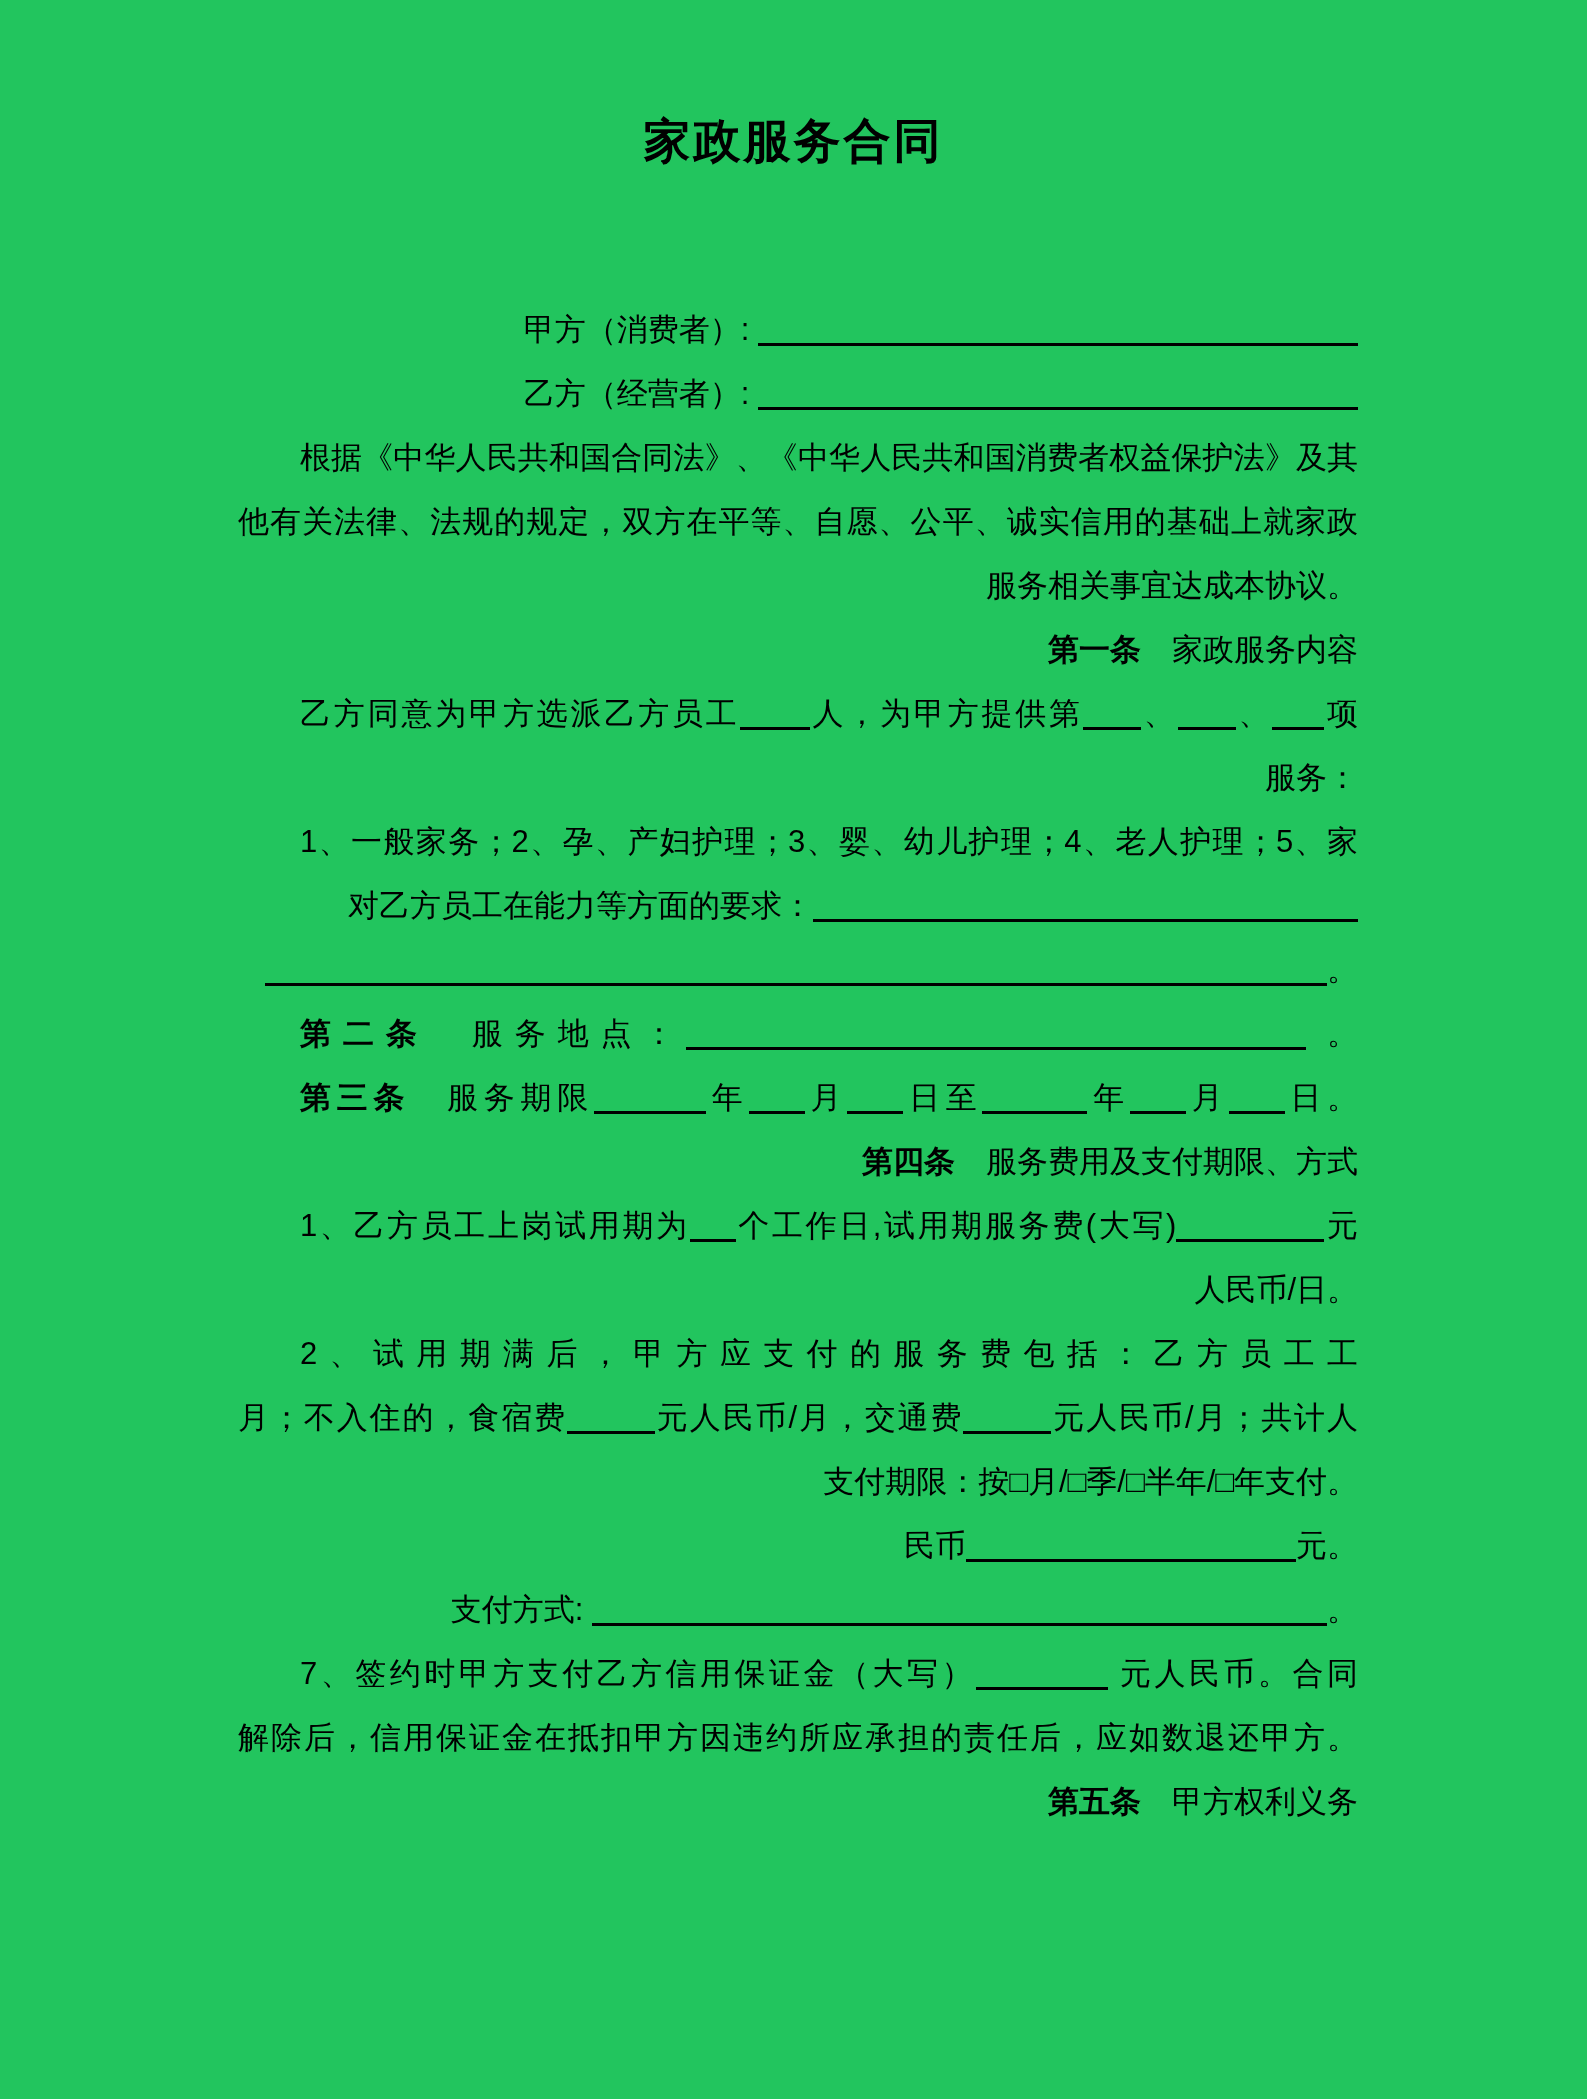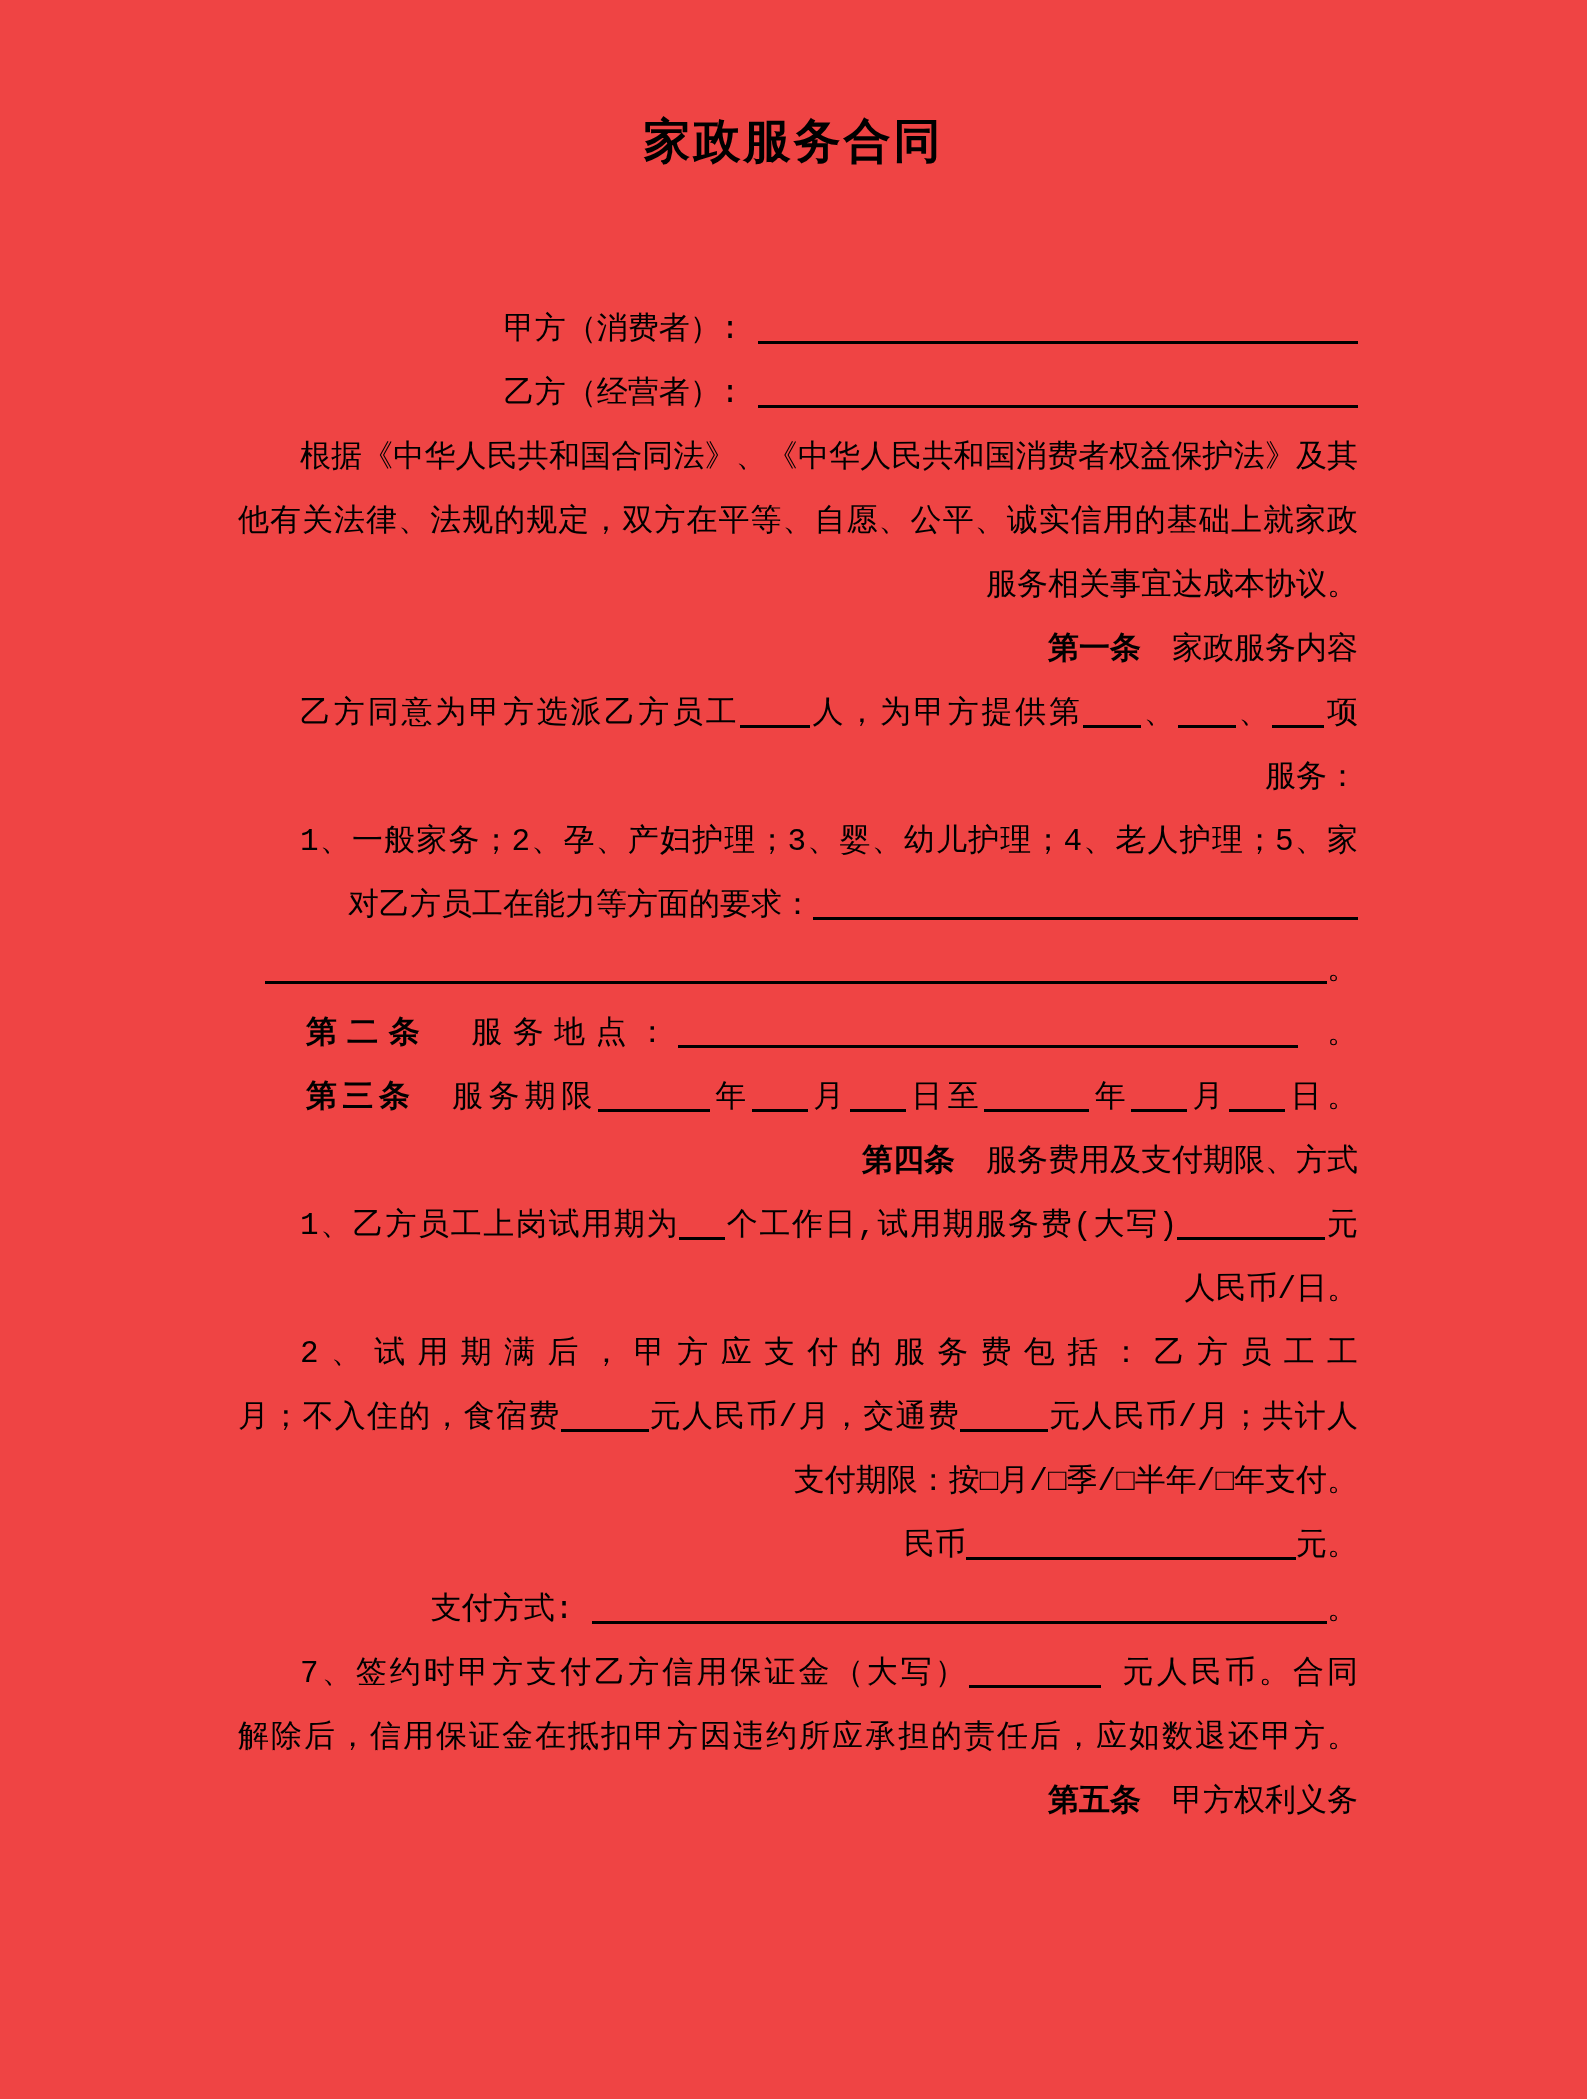--- a/index.html
+++ b/index.html
@@ -1,22 +1,22 @@
 <!DOCTYPE html>
 <html><head>
 <meta charset="utf-8">
 <style>
   html, body { margin: 0; padding: 0; background: #ffffff; }
   .page {
     position: relative;
     width: 1587px;
     height: 2099px;
-    background: #ef4444;
+    background: #22c55e;
     color: #000000;
-    font-family: Liberation Mono, monospace;
+    font-family: Liberation Sans, sans-serif;
     overflow: hidden;
   }
   .doc-title {
     position: absolute;
     top: 110px;
     left: 0;
     width: 100%;
     text-align: center;
     font-size: 47px;
     font-weight: 700;
@@ -34,21 +34,21 @@
     line-height: 64px;
     overflow: hidden;
     text-align: right;
   }
   .line.indent { text-indent: 62px; }
   .line.fill {
     text-align: justify;
     text-align-last: justify;
     text-justify: inter-character;
   }
-  .b { font-weight: 700; margin-left: 6px; }
+  .b { font-weight: 700; }
   .blank {
     display: inline-block;
     height: 34px;
     border-bottom: 3px solid #000000;
     vertical-align: -6px;
   }
   .checkbox { display: inline; }
 </style>
 </head>
 <body>

